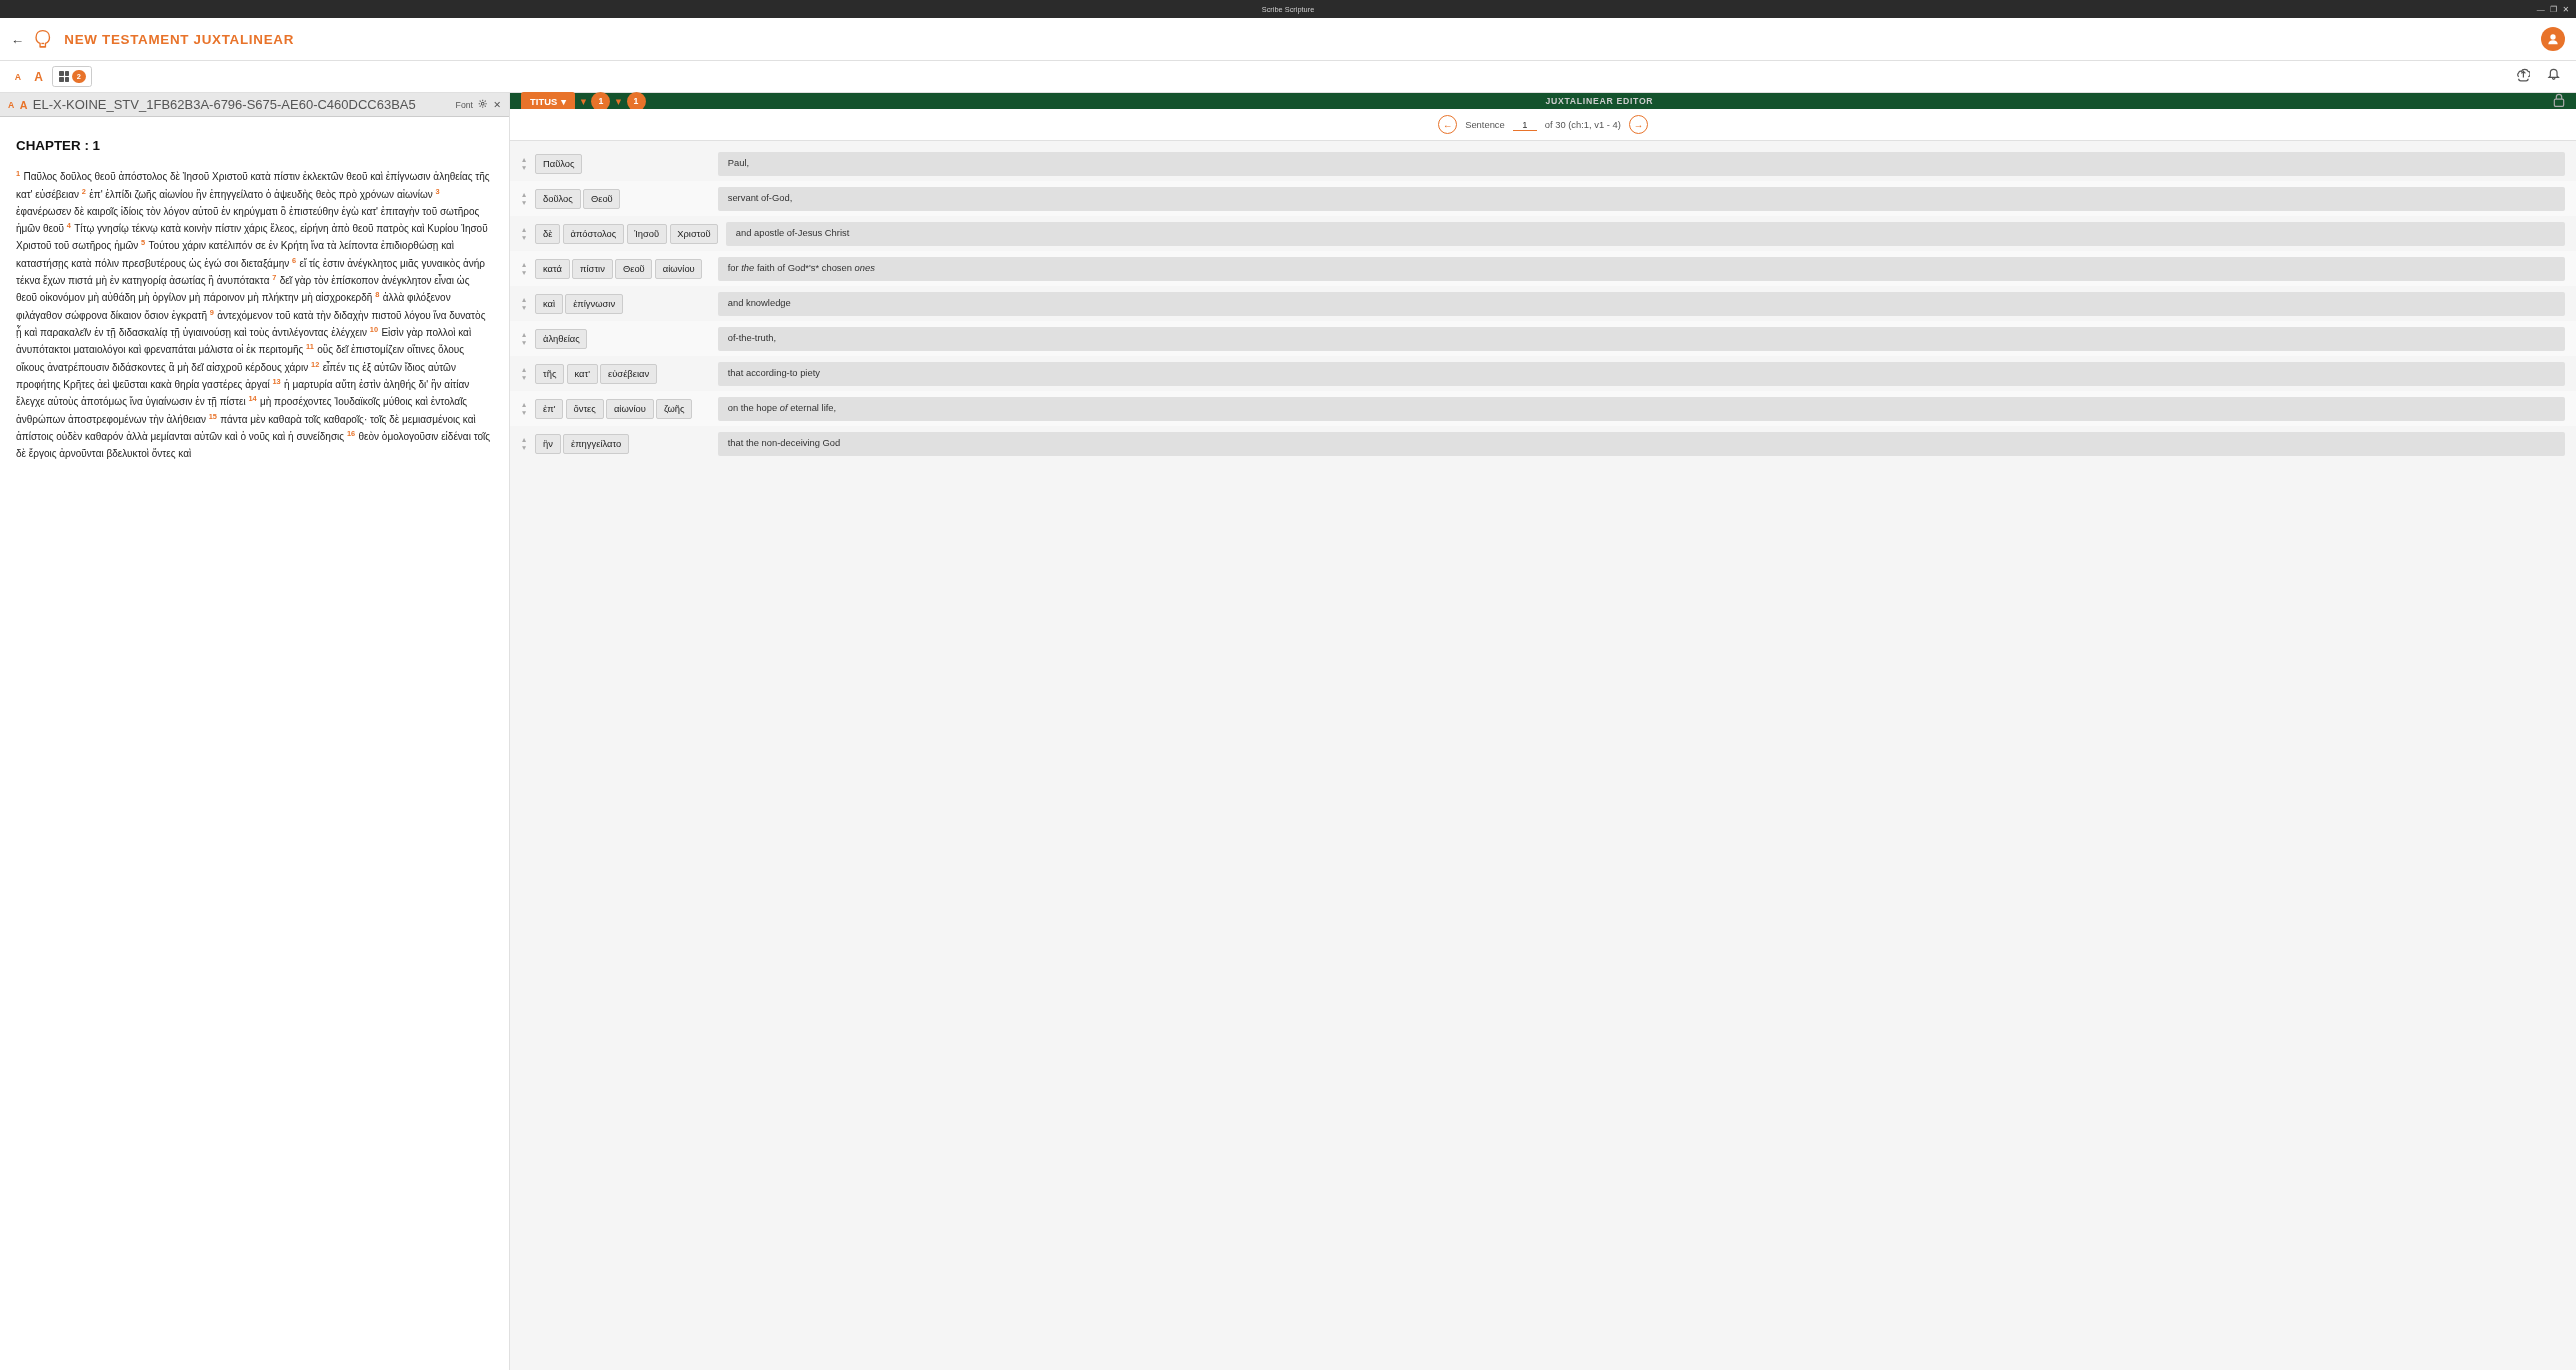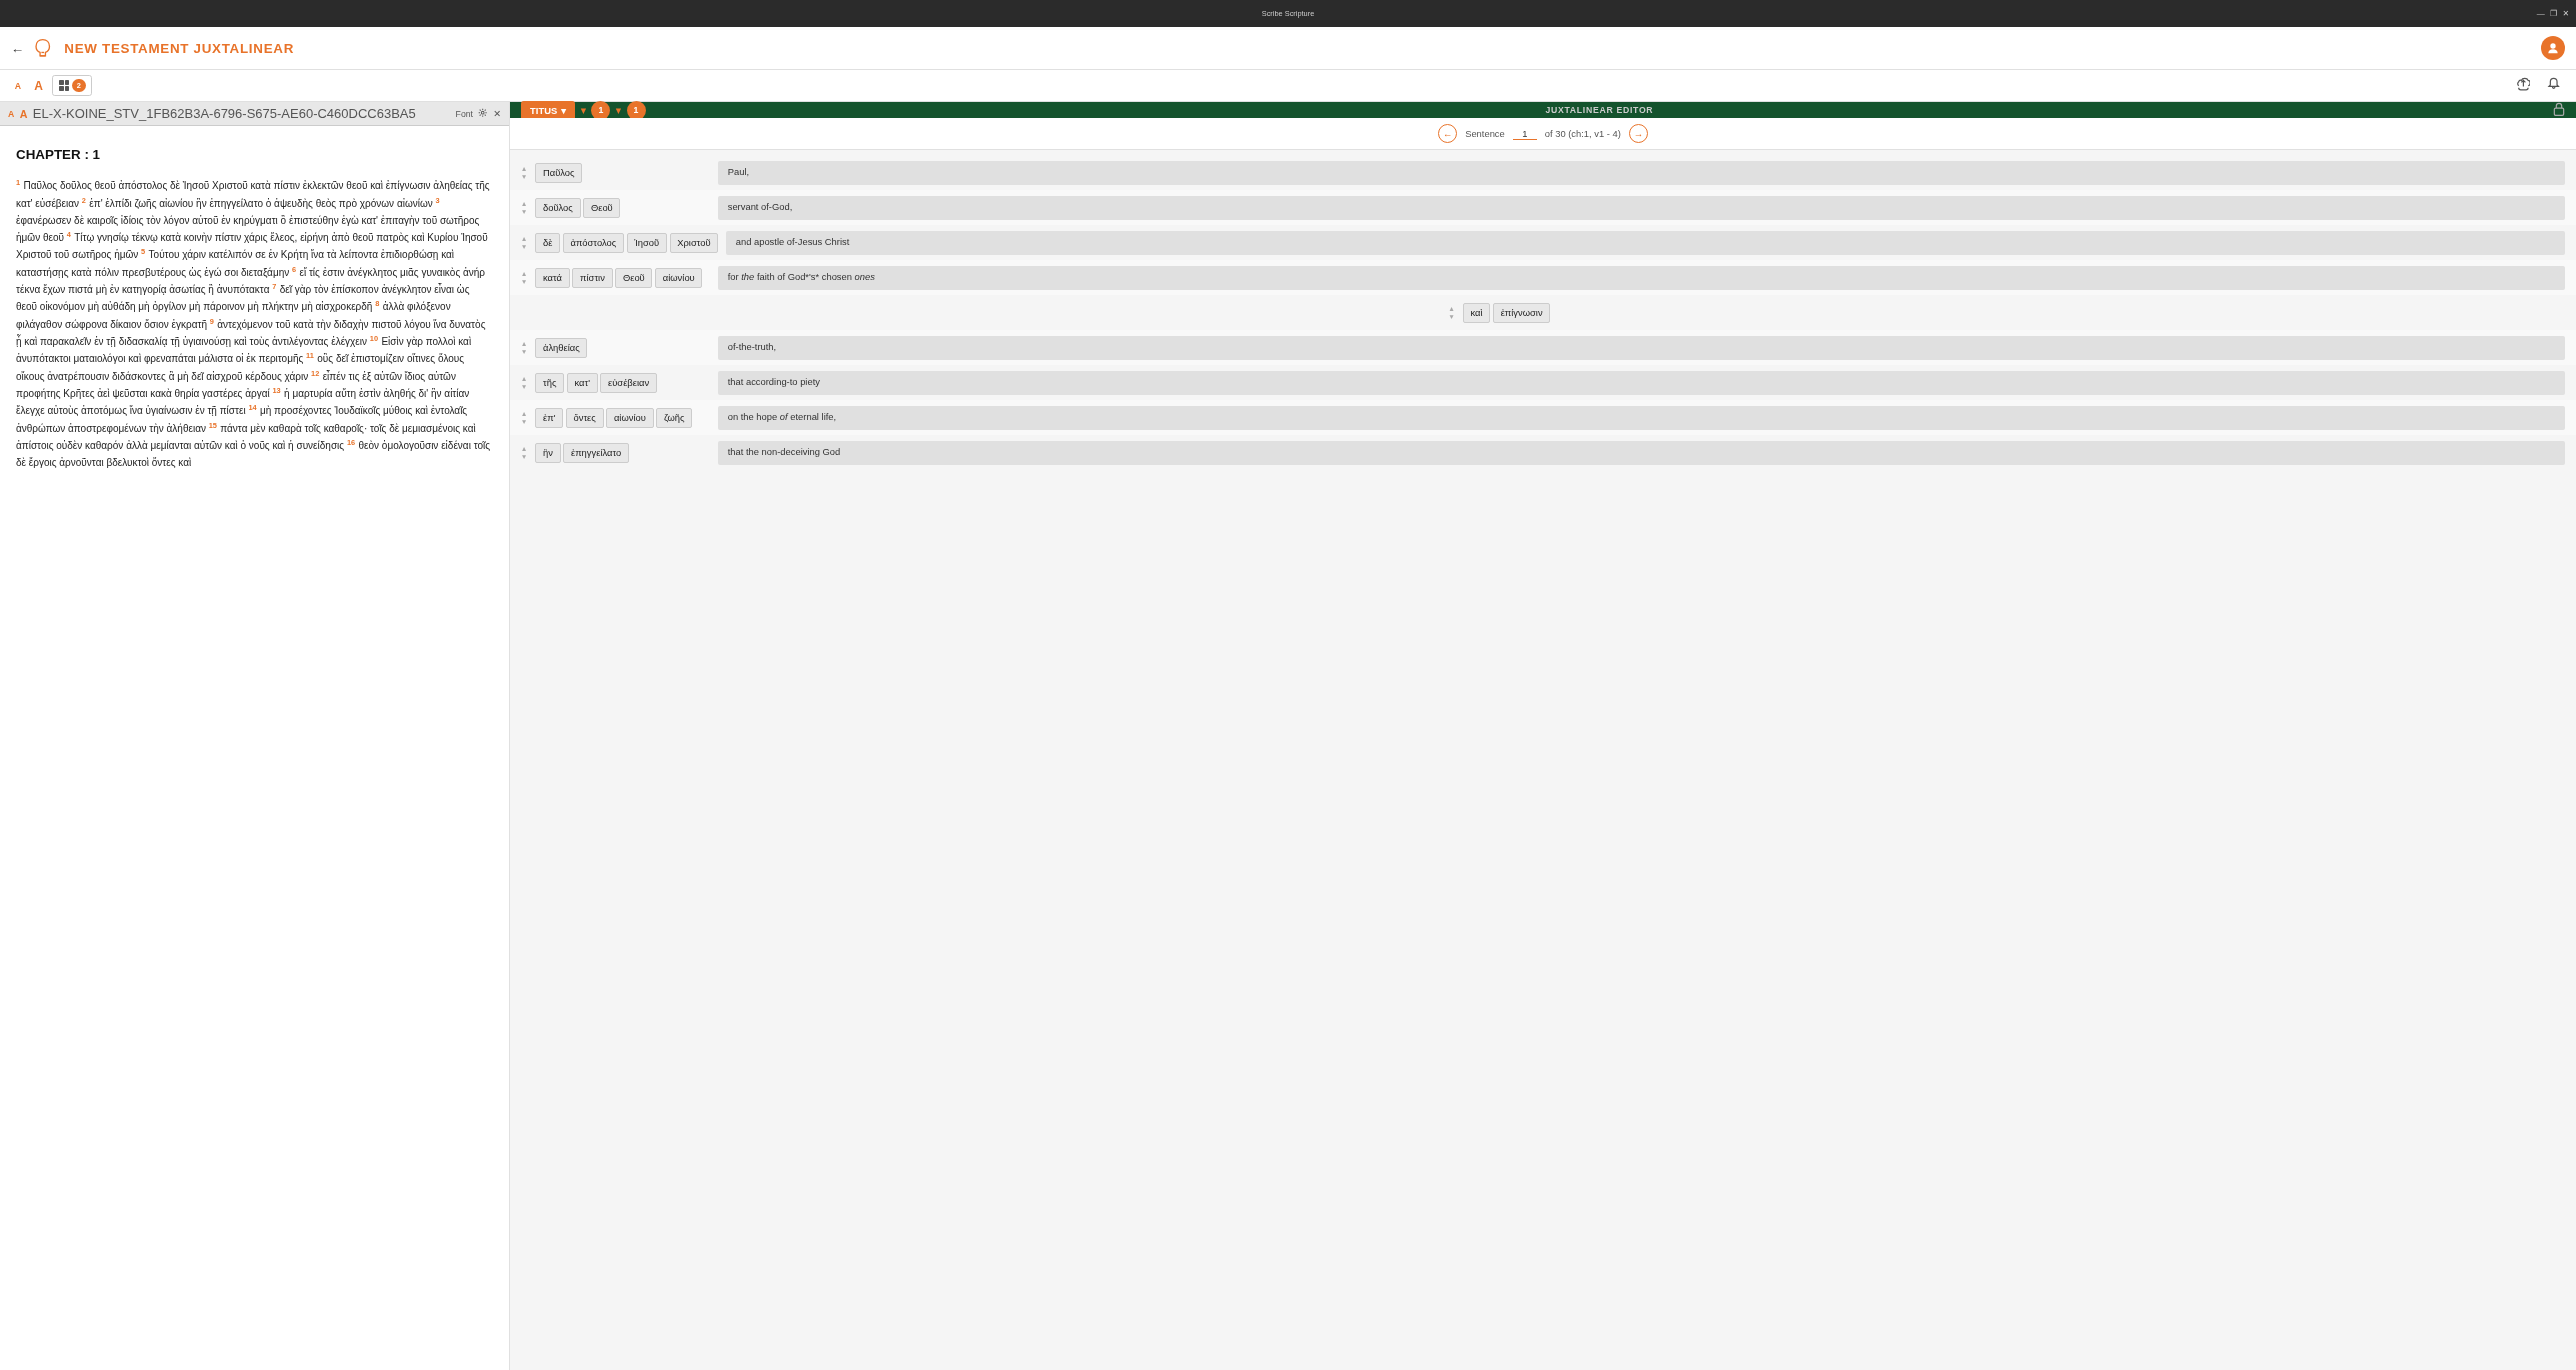--- a/index.html
+++ b/index.html
@@ -5,21 +5,21 @@
     * { box-sizing: border-box; margin: 0; padding: 0; }
     body { font-family: -apple-system, BlinkMacSystemFont, 'Segoe UI', sans-serif; background: #f0f0f0; height: 100vh; overflow: hidden; }
 
     
     .title-bar {
       background: #2b2b2b;
       color: #ccc;
       text-align: center;
       font-size: 7.4px;
       padding: 2px 0;
-      height: 27px;
+      height: 18px;
       display: flex;
       align-items: center;
       justify-content: center;
       position: relative;
     }
     .title-bar .window-controls {
       position: absolute;
       right: 6.7px;
       display: flex;
       gap: 5.4px;
@@ -518,20 +518,21 @@
         </div>
         <div class="word-row">
           <div class="row-arrows">
             <span class="arr">▲</span>
             <span class="arr">▼</span>
           </div>
           <div class="greek-words">
             <span class="greek-word">καὶ</span>
             <span class="greek-word">ἐπίγνωσιν</span>
           </div>
+          <div class="english-gloss">and knowledge</div>
         </div>
         <div class="word-row">
           <div class="row-arrows">
             <span class="arr">▲</span>
             <span class="arr">▼</span>
           </div>
           <div class="greek-words">
             <span class="greek-word">ἀληθείας</span>
           </div>
           <div class="english-gloss">of-the-truth,</div>

